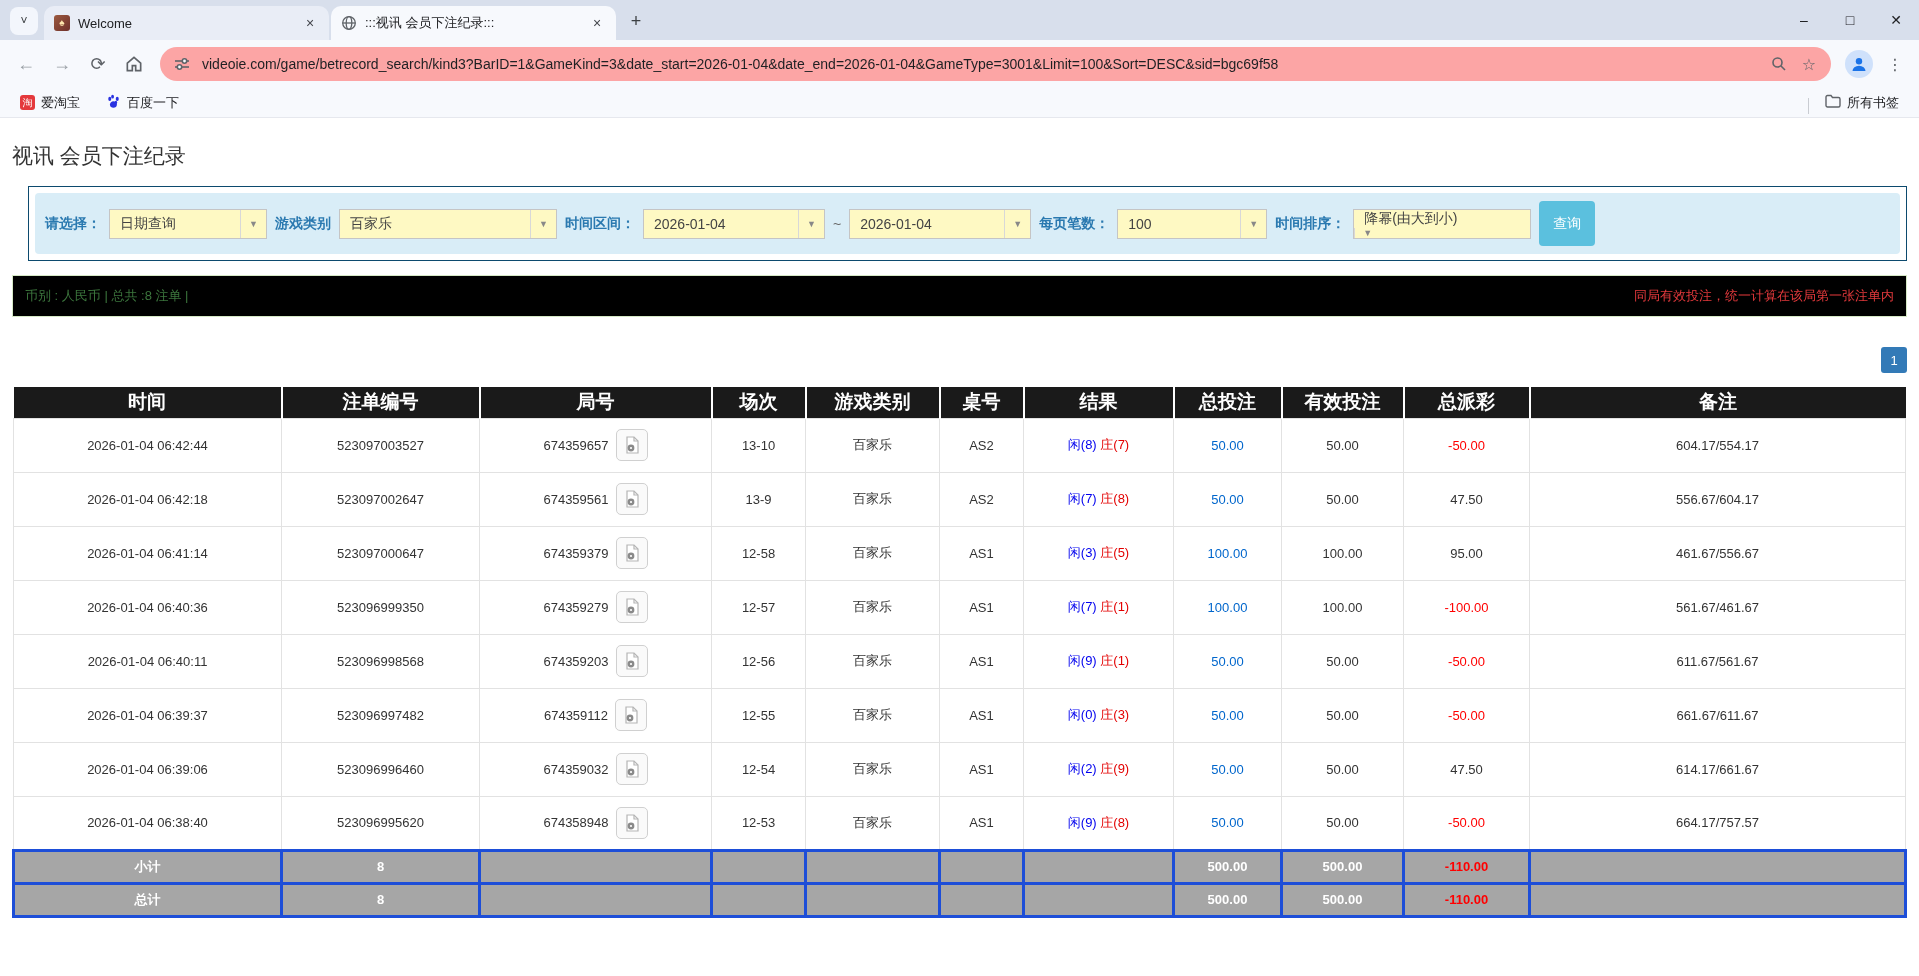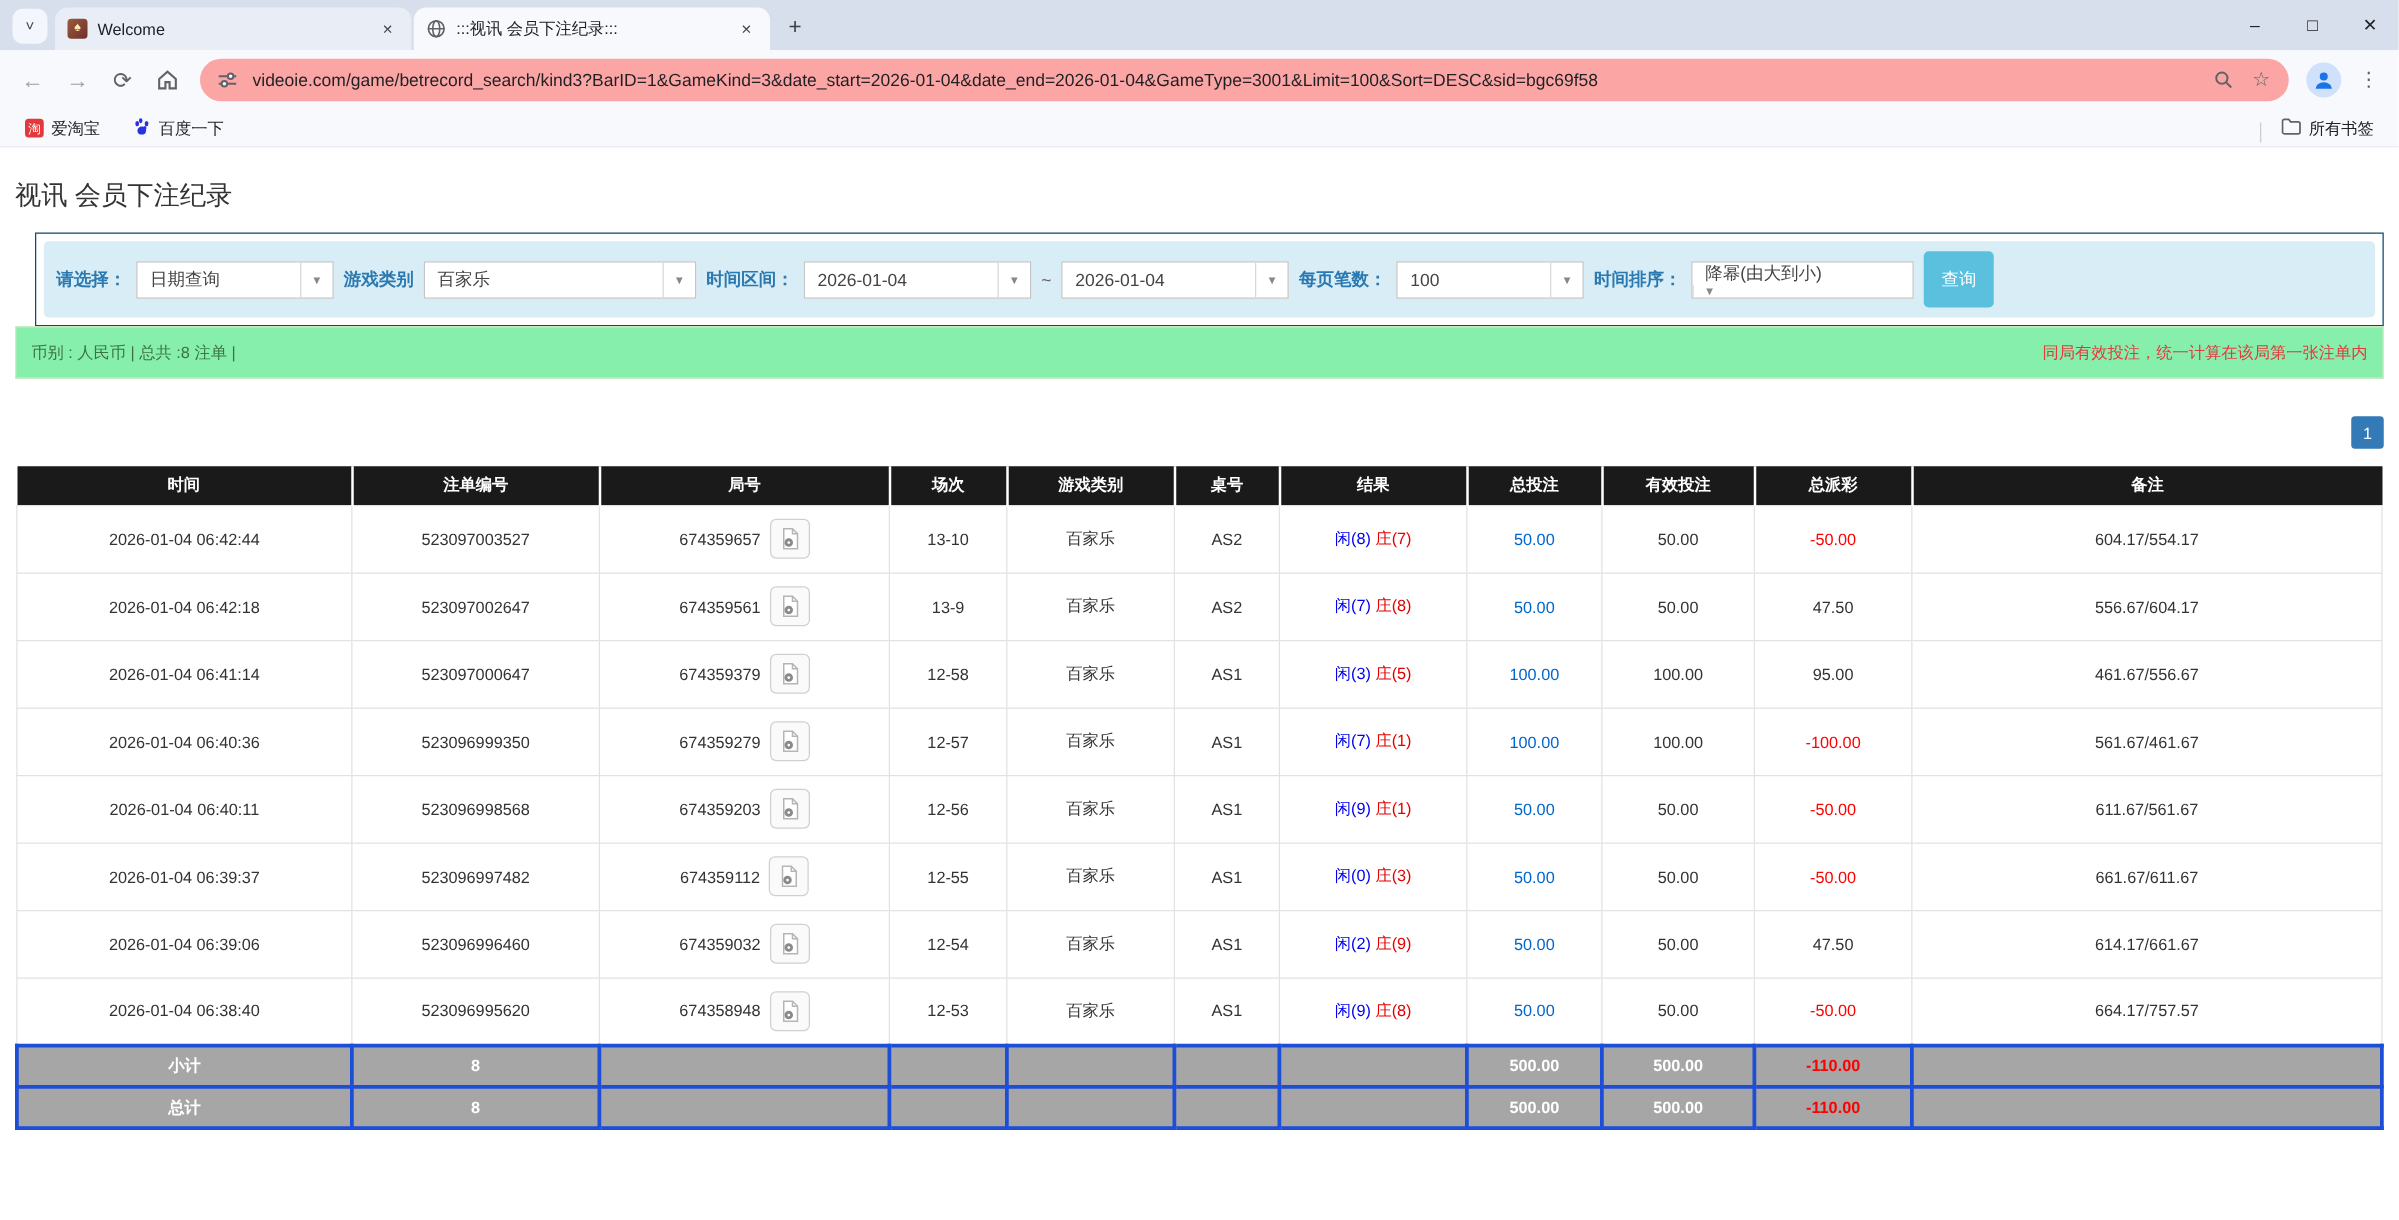--- a/index.html
+++ b/index.html
@@ -35,36 +35,36 @@
   .bookmarks-right { margin-left:auto; display:flex; align-items:flex-end; gap:8px; }
   .bm-divider { width:1px; height:16px; background:#c9ccd2; }
 
   
   .page { background:#fff; padding:0 12px; }
   .page-title { font-size:21px; font-weight:500; color:#333; padding:24px 0 16px 0; }
 
   .filter-panel { border:1px solid #0c4a6e; padding:6px;margin-left:16px; }
   .filter-bar { background:#d9edf7; border-radius:4px; padding:8px 10px; display:flex; align-items:center; gap:8px; }
   .f-label { color:#2a79b0; font-weight:bold; font-size:14px; white-space:nowrap; }
-  .combo { background:#ffffff; border:1px solid #c5c5c5; height:30px; display:flex; align-items:stretch; cursor:pointer; }
+  .combo { background:#fef9c3; border:1px solid #c5c5c5; height:30px; display:flex; align-items:stretch; cursor:pointer; }
   .combo .combo-value { display:flex; align-items:center; padding:0 10px; font-size:14px; color:#444; flex:1; white-space:nowrap; }
   .combo .combo-arrow { width:26px; border-left:1px solid #d8d8d8; display:flex; align-items:center; justify-content:center; color:#888; font-size:9px; }
   .w-select { width:158px; } .w-game { width:218px; } .w-date { width:182px; } .w-size { width:150px; } .w-sort { width:178px;flex-direction:column; }
   .tilde { color:#666; font-size:14px; }
   .btn-search { background:#5bc0de; color:#fff; border:none; border-radius:4px; height:45px; padding:0 14px; font-size:14px; cursor:pointer; }
 
-  .summary-bar { background:#86efac; border:1px solid #d6e9c6; padding:11px 12px; display:flex; justify-content:space-between; align-items:center; font-size:13px; }
+  .summary-bar { margin-top:14px; background:#000000; border:1px solid #d6e9c6; padding:11px 12px; display:flex; justify-content:space-between; align-items:center; font-size:13px; }
   .summary-left { color:#3c763d; }
   .summary-right { color:#e4393c; }
 
   .pagination-row { display:flex; justify-content:flex-end; margin:30px 0 14px 0; }
   .page-btn { min-width:26px; height:26px; background:#337ab7; color:#fff; border-radius:3px; display:flex; align-items:center; justify-content:center; font-size:13px; cursor:pointer; }
 
   table.bet-table { width:100%; border-collapse:collapse; font-size:13px; text-align:center; color:#333; }
-  .bet-table th { background:#1a1a1a; color:#fff; font-weight:bold; height:31px; border-right:2px solid #fff; font-size:13px; }
+  .bet-table th { background:#1a1a1a; color:#fff; font-weight:bold; height:31px; border-right:2px solid #fff; font-size:19px; }
   .bet-table th:last-child { border-right:none; }
   .bet-table td { border:1px solid #e2e2e2; height:54px; }
   .bet-table .round-cell { display:flex; align-items:center; justify-content:center; gap:7px; height:100%; }
   .video-btn { width:32px; height:32px; border:1px solid #d0d0d0; border-radius:5px; background:#fafafa; display:flex; align-items:center; justify-content:center; cursor:pointer; }
   .res-player { color:#0000ee; } .res-banker { color:#e30000; }
   .val-blue { color:#0066cc; }
   .val-neg { color:#ff0000; }
   .bet-table tr.foot td { background:#a6a6a6; color:#fff; border:3px solid #1d4ed8; height:33px;font-weight:bold; }
   .bet-table tr.foot td.val-neg { color:#ff0000; }
 </style>

